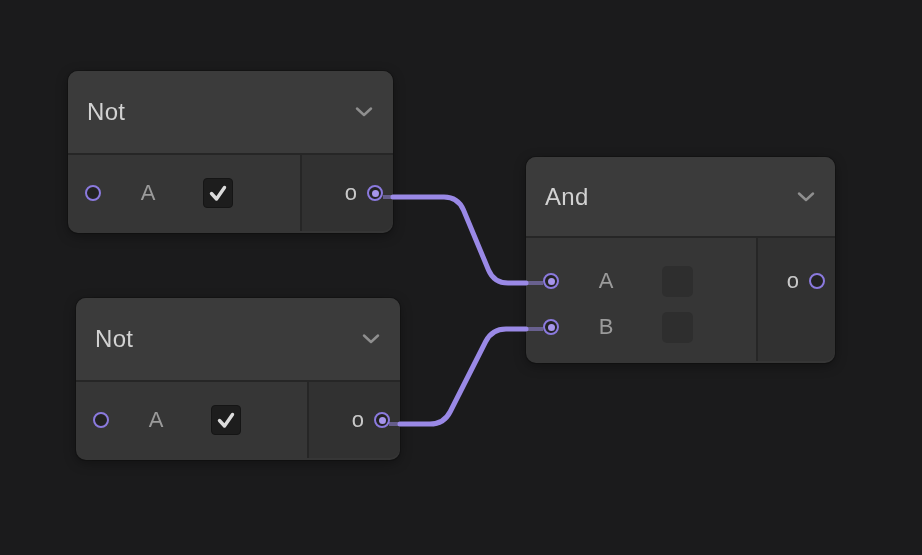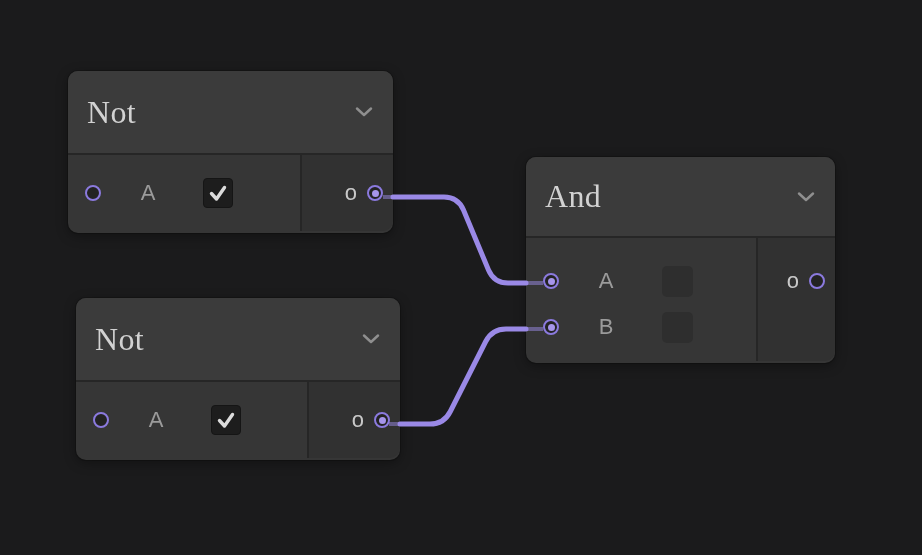--- a/index.html
+++ b/index.html
@@ -20,21 +20,21 @@
     z-index:1;
   }
   .node-header {
     display:flex; align-items:center; justify-content:space-between;
     background:#3b3b3b;
     border-radius:10px 10px 0 0;
     border-bottom:2px solid #262626;
     padding:0 20px 0 19px;
   }
   .node-title {
-    color:#d2d2d2; font-size:32px; letter-spacing:0.3px;font-family:Liberation Serif, serif;
+    color:#d2d2d2; font-size:24px; letter-spacing:0.3px;
   }
   .chev { width:18px; height:10px; display:block; }
   .node-body { display:flex; }
   .node-inputs { flex:1; border-radius:0 0 0 10px; }
   .node-outputs {
     background:#313131;
     border-left:2px solid #262626;
     border-radius:0 0 10px 0;
   }
   .row { display:flex; align-items:center; height:46px; }

